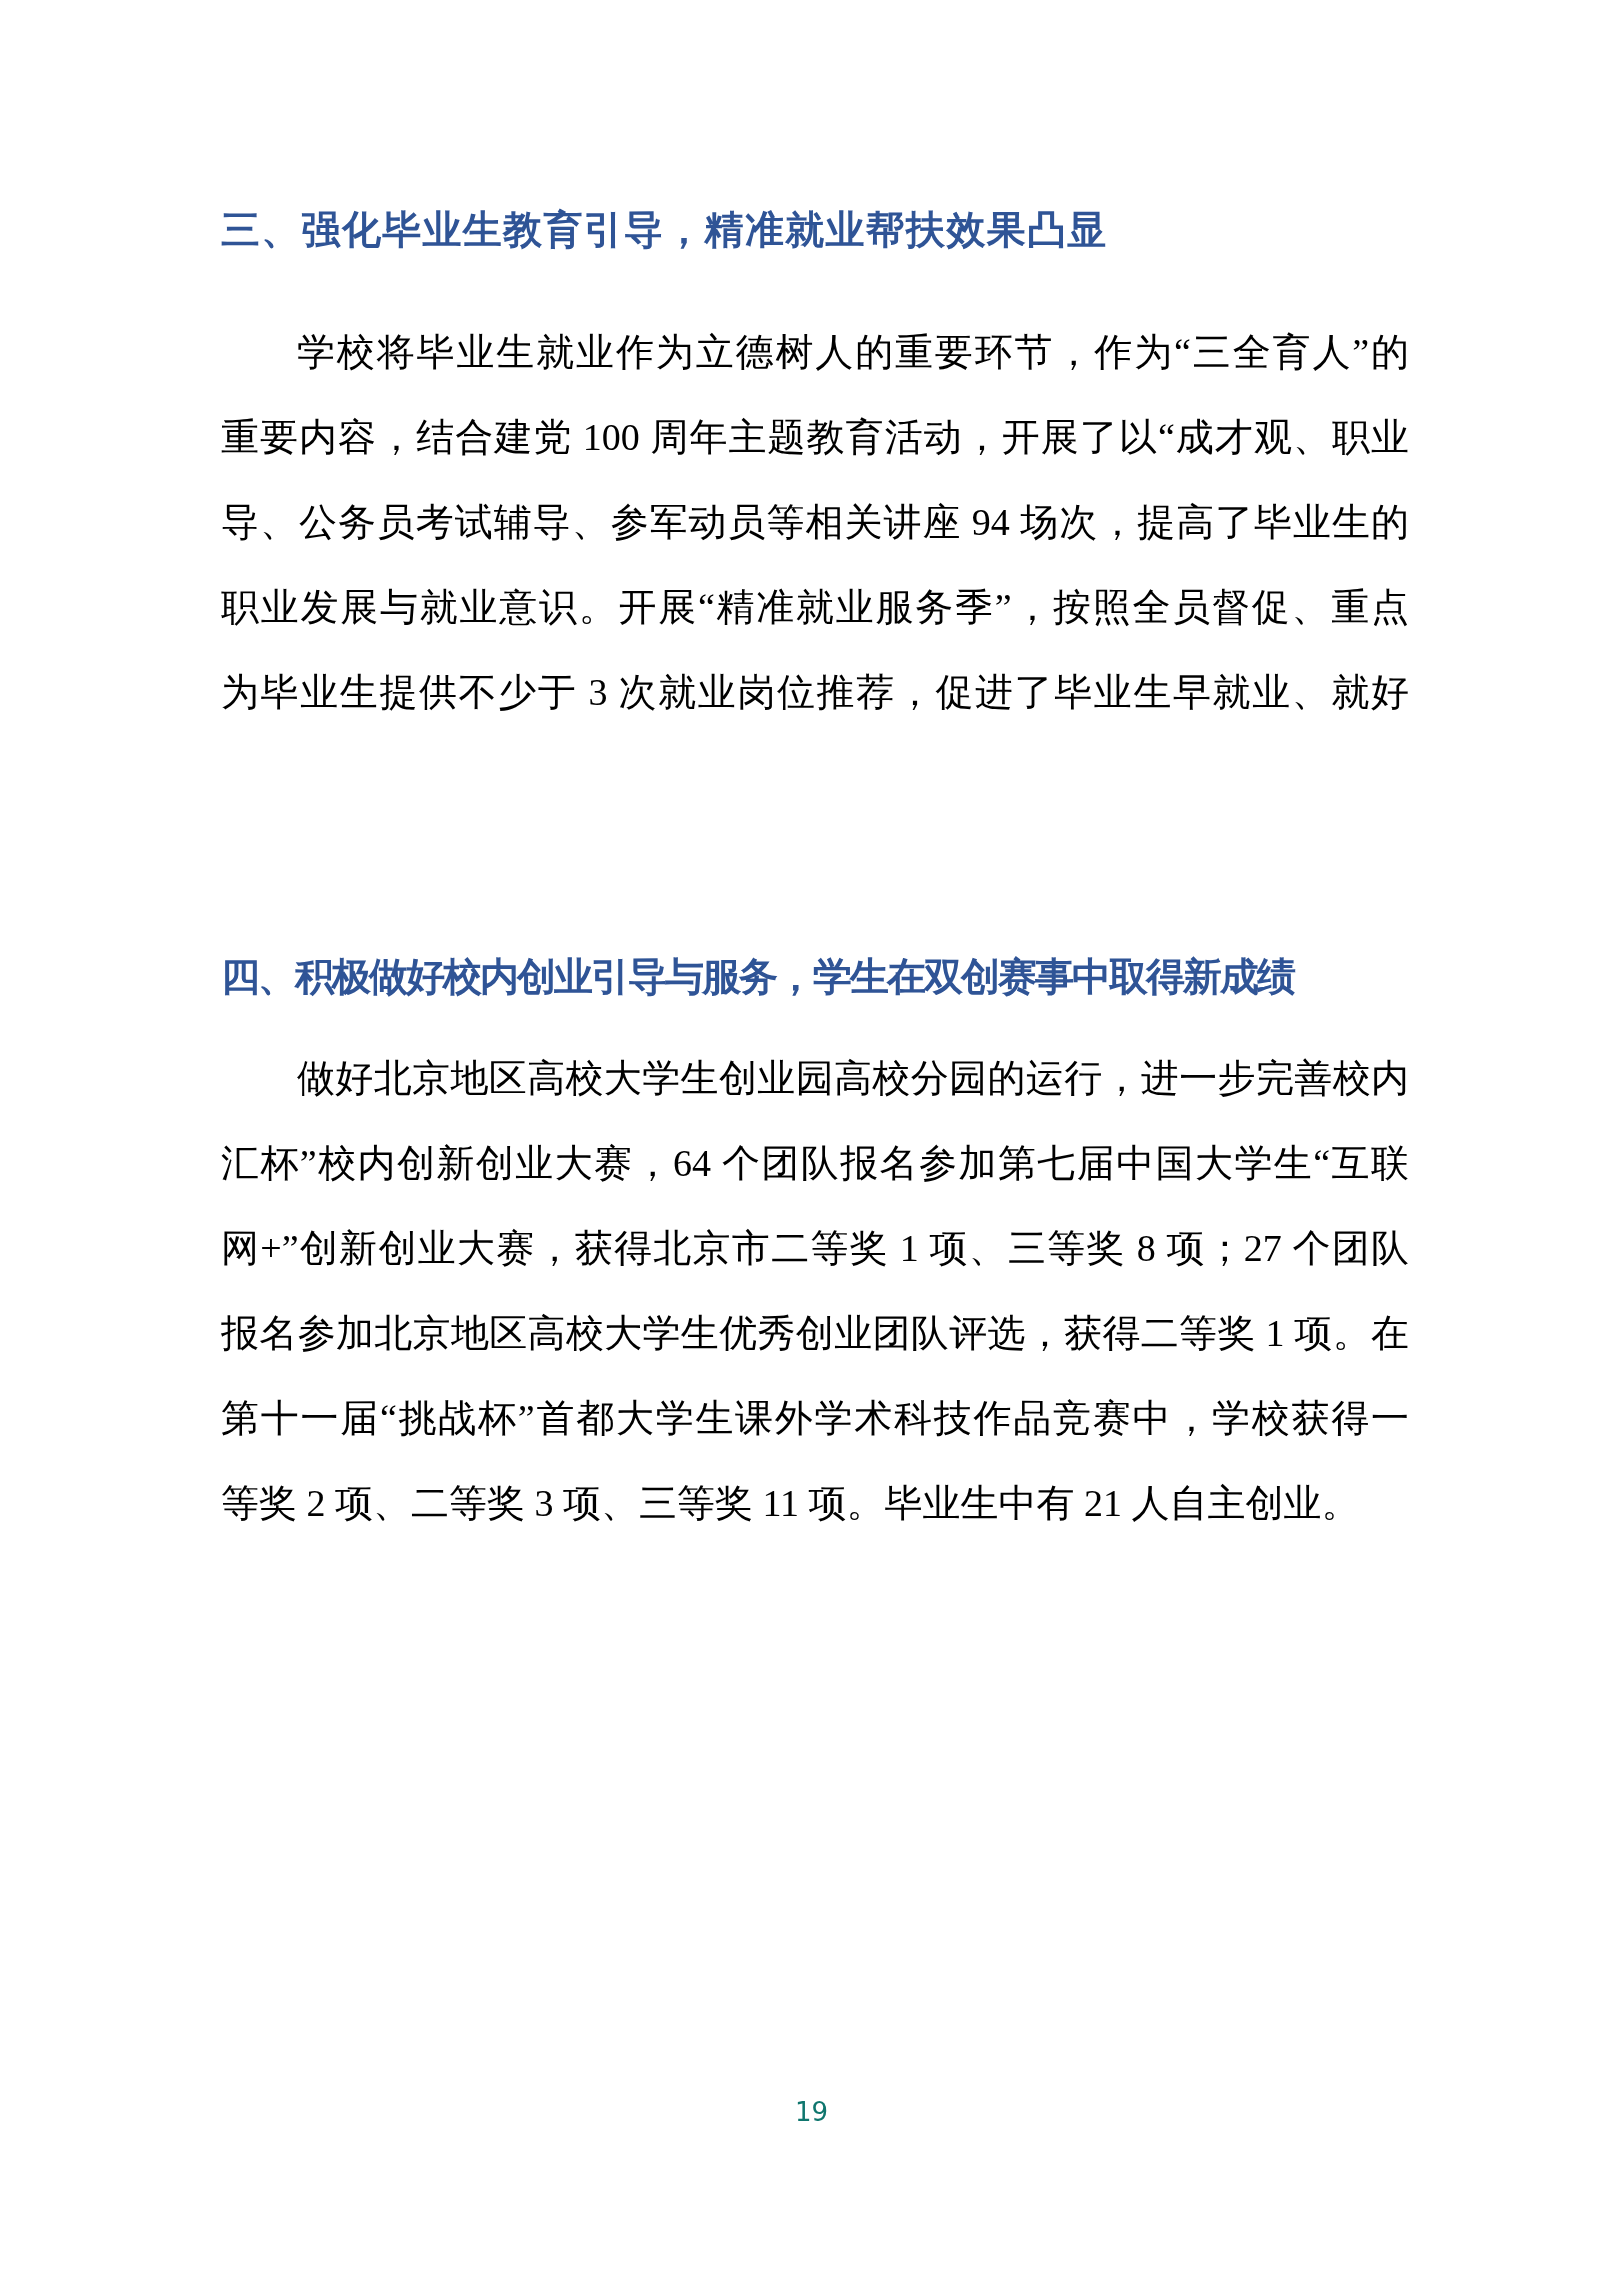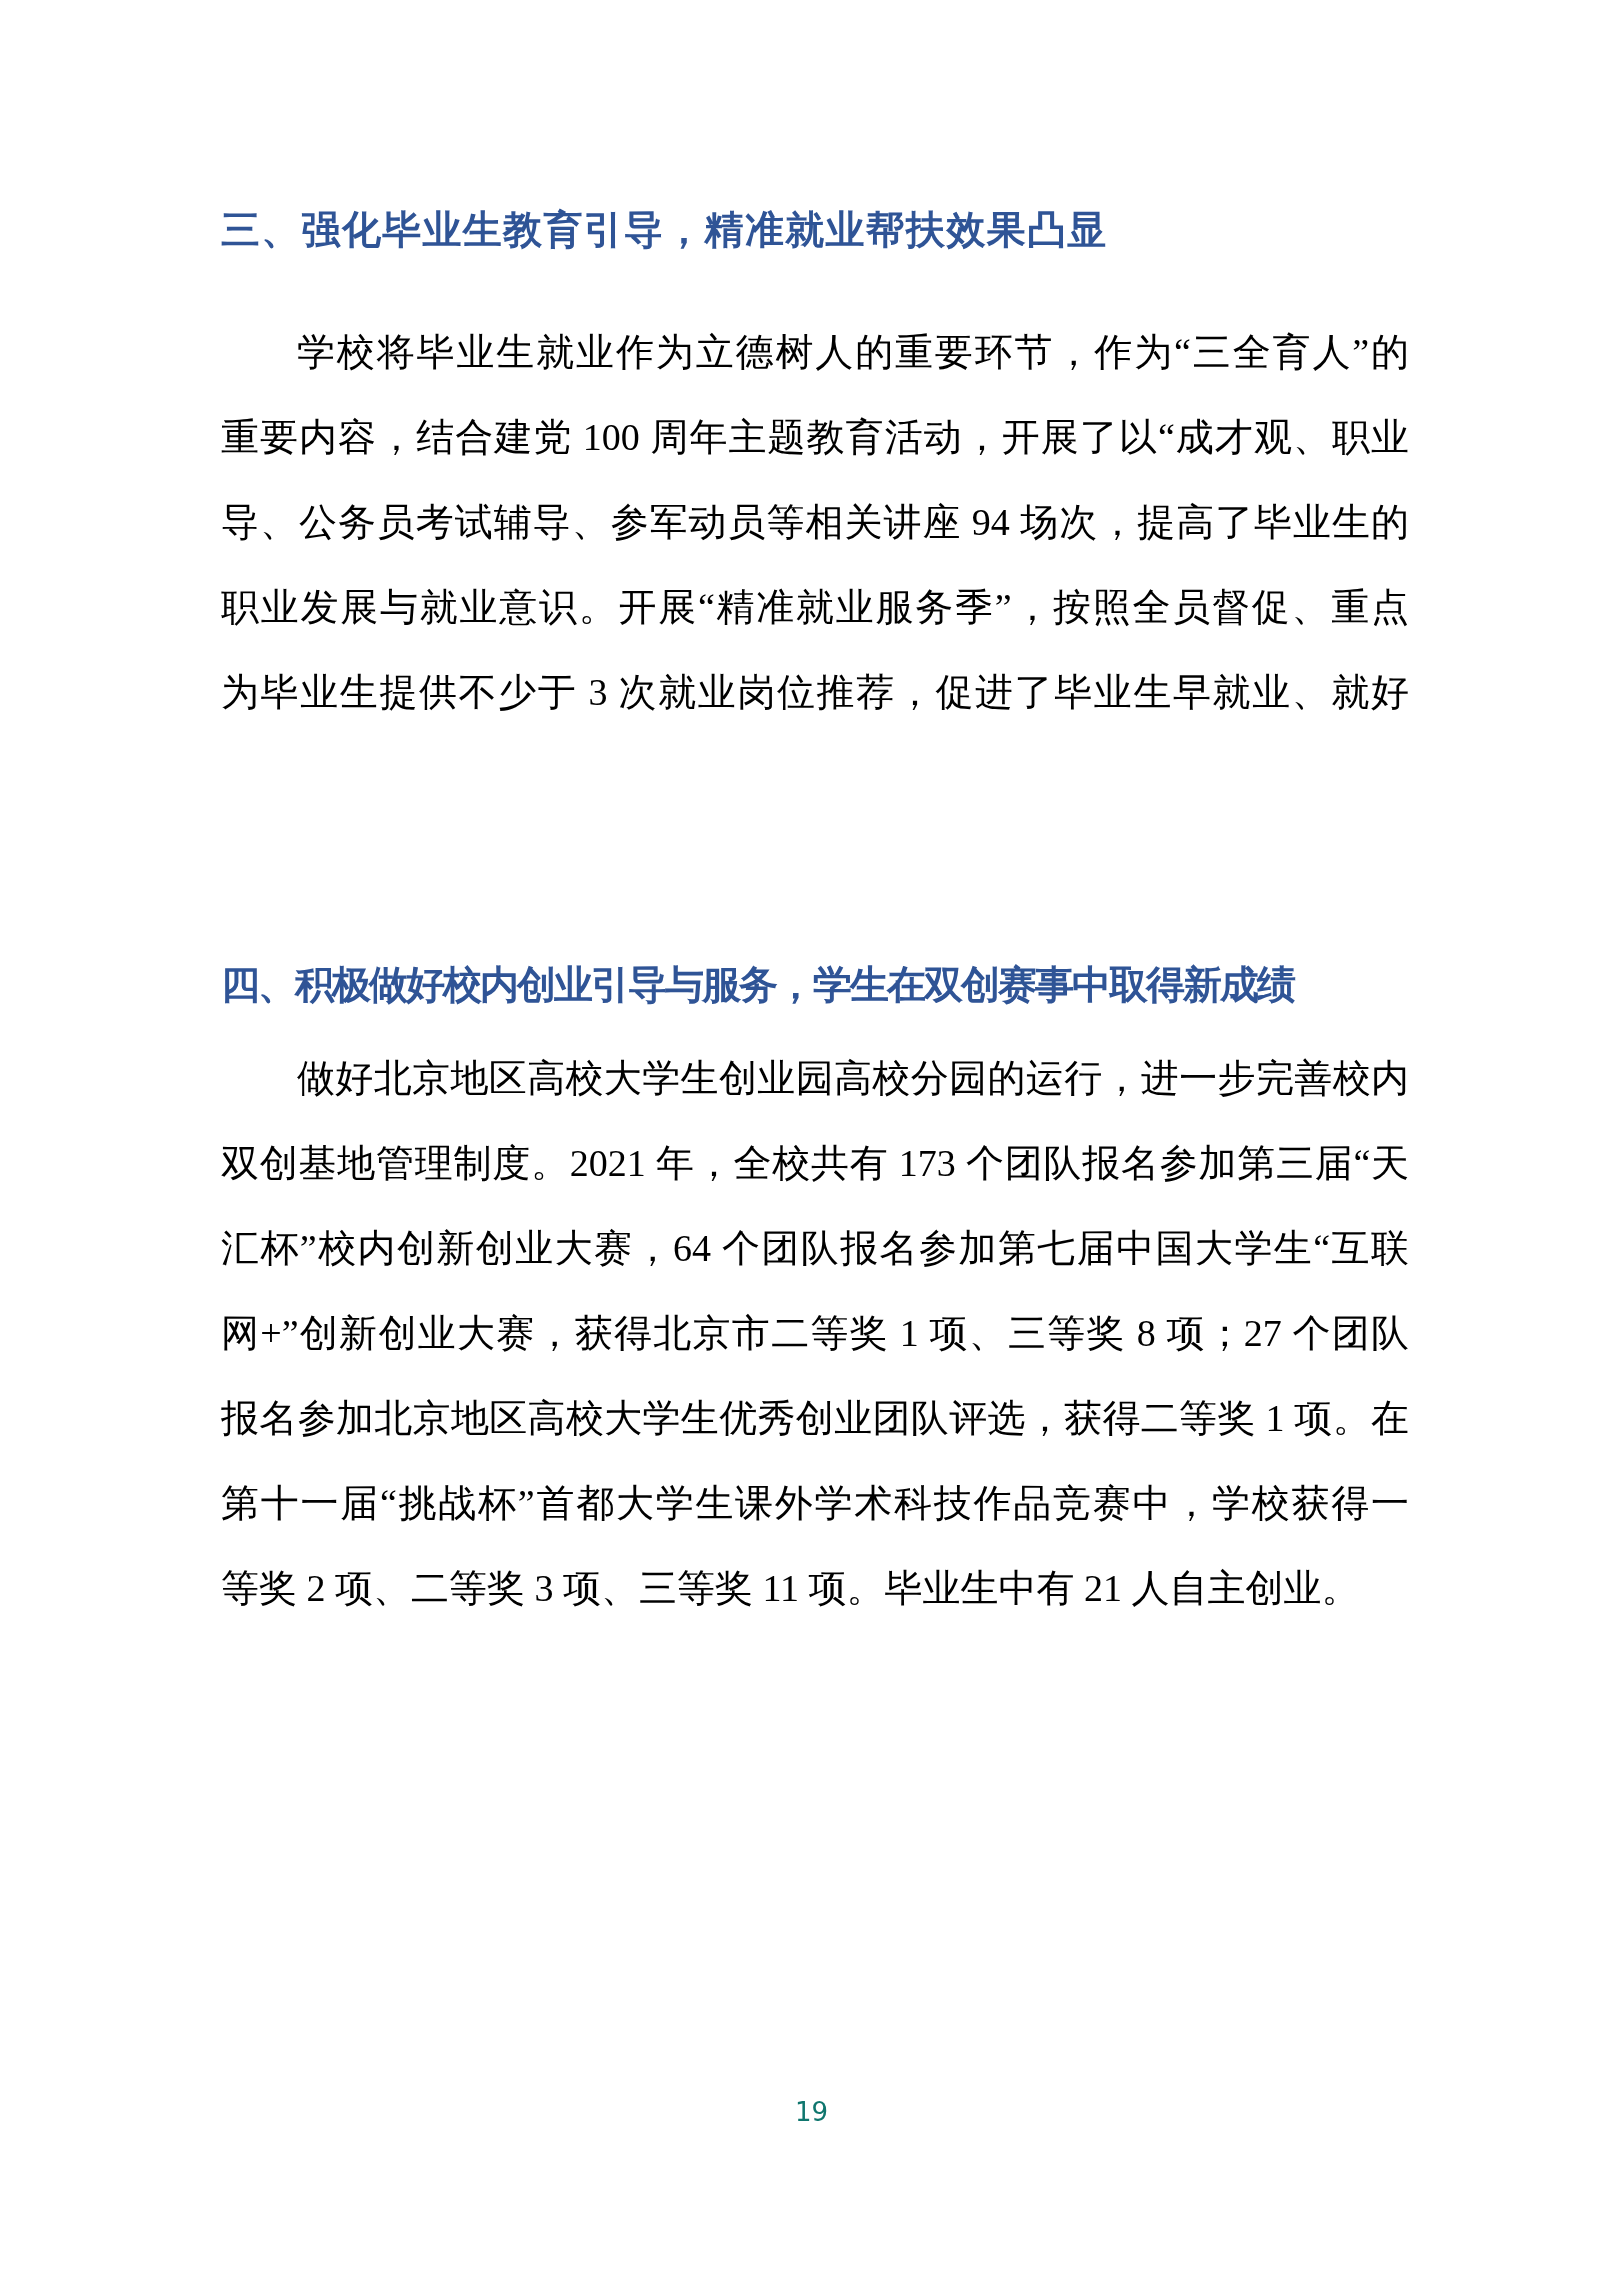--- a/index.html
+++ b/index.html
@@ -18,21 +18,21 @@
     left: 221px;
     margin: 0;
     font-size: 39px;
     line-height: 1.15;
     font-weight: bold;
     color: #2F5496;
     white-space: nowrap;
     font-family: "Liberation Serif", serif;
   }
   .heading-1 { top: 208px; letter-spacing: 1.3px; }
-  .heading-2 { top: 955px; letter-spacing: -2px; margin-top: 8px; }
+  .heading-2 { top: 955px; letter-spacing: -2px; }
   .para {
     position: absolute;
     left: 221px;
     width: 1188px;
     font-size: 38px;
     line-height: 85px;
   }
   .para-1 { top: 310px; }
   .para-2 { top: 1036px; }
   .line {
@@ -68,21 +68,20 @@
       <div class="line">重要内容，结合建党 100 周年主题教育活动，开展了以“成才观、职业</div>
       <div class="line">导、公务员考试辅导、参军动员等相关讲座 94 场次，提高了毕业生的</div>
       <div class="line">职业发展与就业意识。开展“精准就业服务季”，按照全员督促、重点</div>
       <div class="line last">为毕业生提供不少于 3 次就业岗位推荐，促进了毕业生早就业、就好业。</div>
     </div>
 
   <h2 class="heading heading-2">四、积极做好校内创业引导与服务，学生在双创赛事中取得新成绩</h2>
 
   <div class="para para-2">
       <div class="line first">做好北京地区高校大学生创业园高校分园的运行，进一步完善校内</div>
-      <div class="line">双创基地管理制度。2021 年，全校共有 173 个团队报名参加第三届“天</div>
       <div class="line">汇杯”校内创新创业大赛，64 个团队报名参加第七届中国大学生“互联</div>
       <div class="line">网+”创新创业大赛，获得北京市二等奖 1 项、三等奖 8 项；27 个团队</div>
       <div class="line">报名参加北京地区高校大学生优秀创业团队评选，获得二等奖 1 项。在</div>
       <div class="line">第十一届“挑战杯”首都大学生课外学术科技作品竞赛中，学校获得一</div>
       <div class="line last">等奖 2 项、二等奖 3 项、三等奖 11 项。毕业生中有 21 人自主创业。</div>
     </div>
 
   <div class="pagenum">19</div>
 
 </div>

